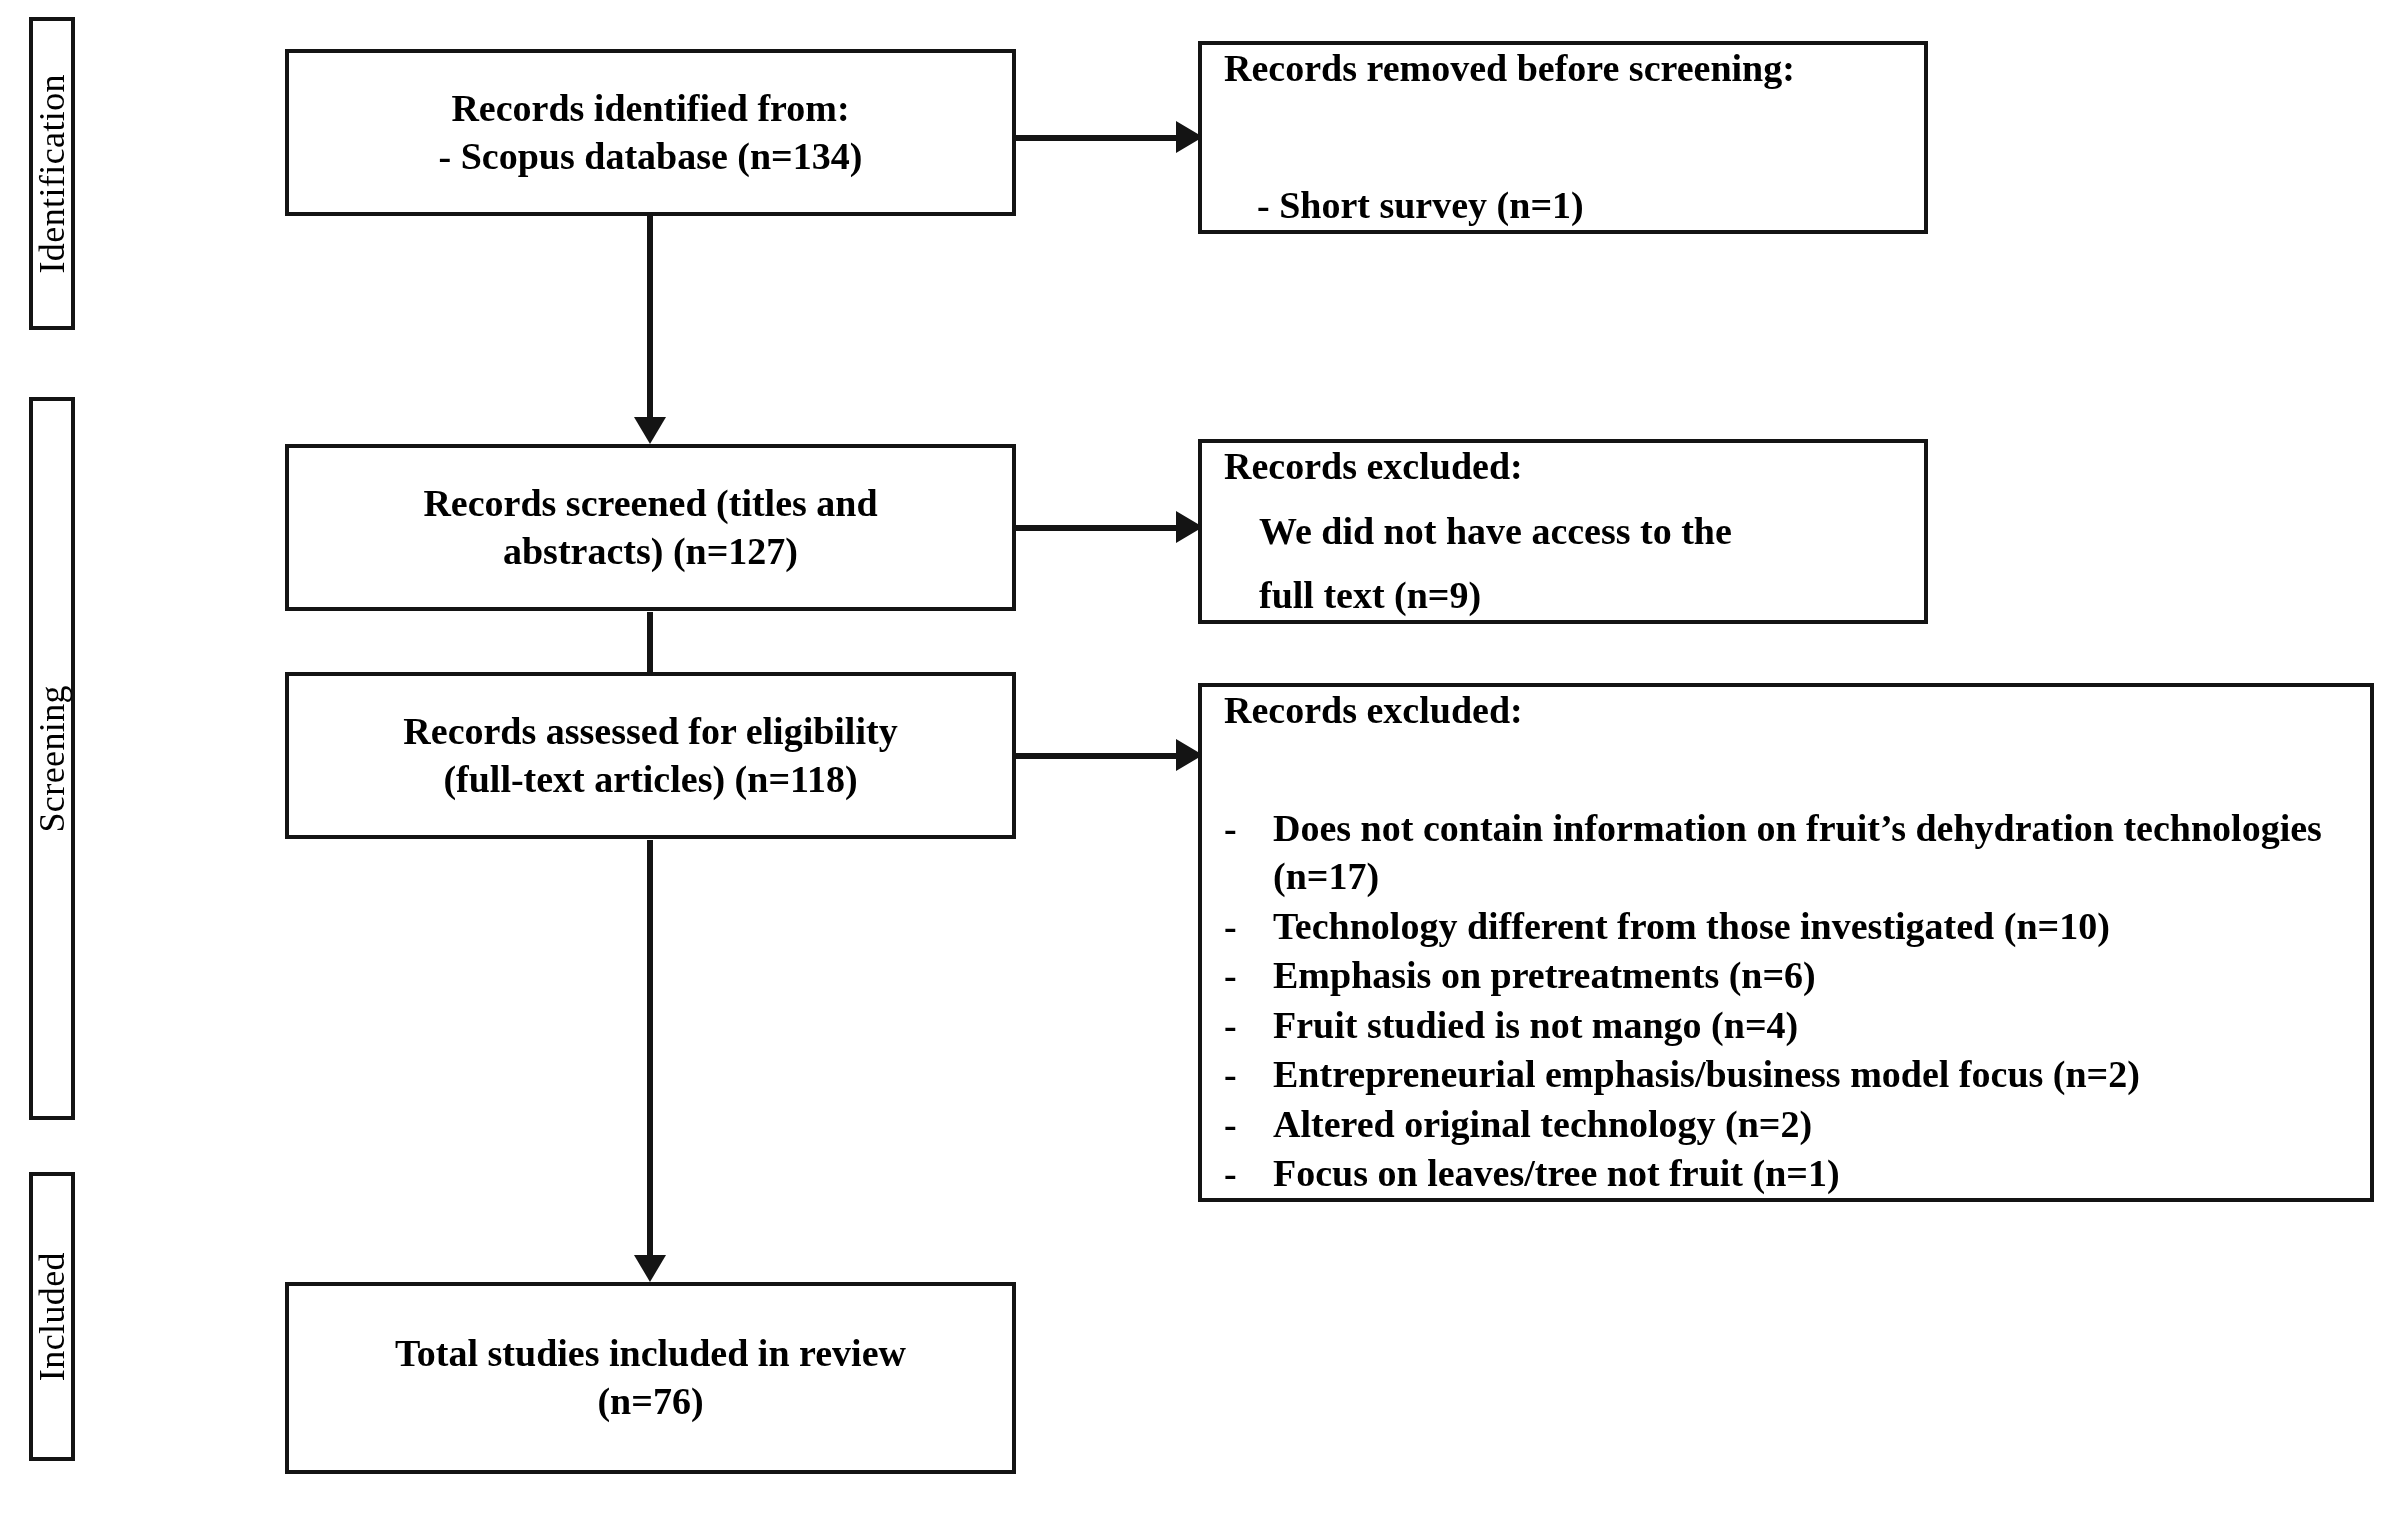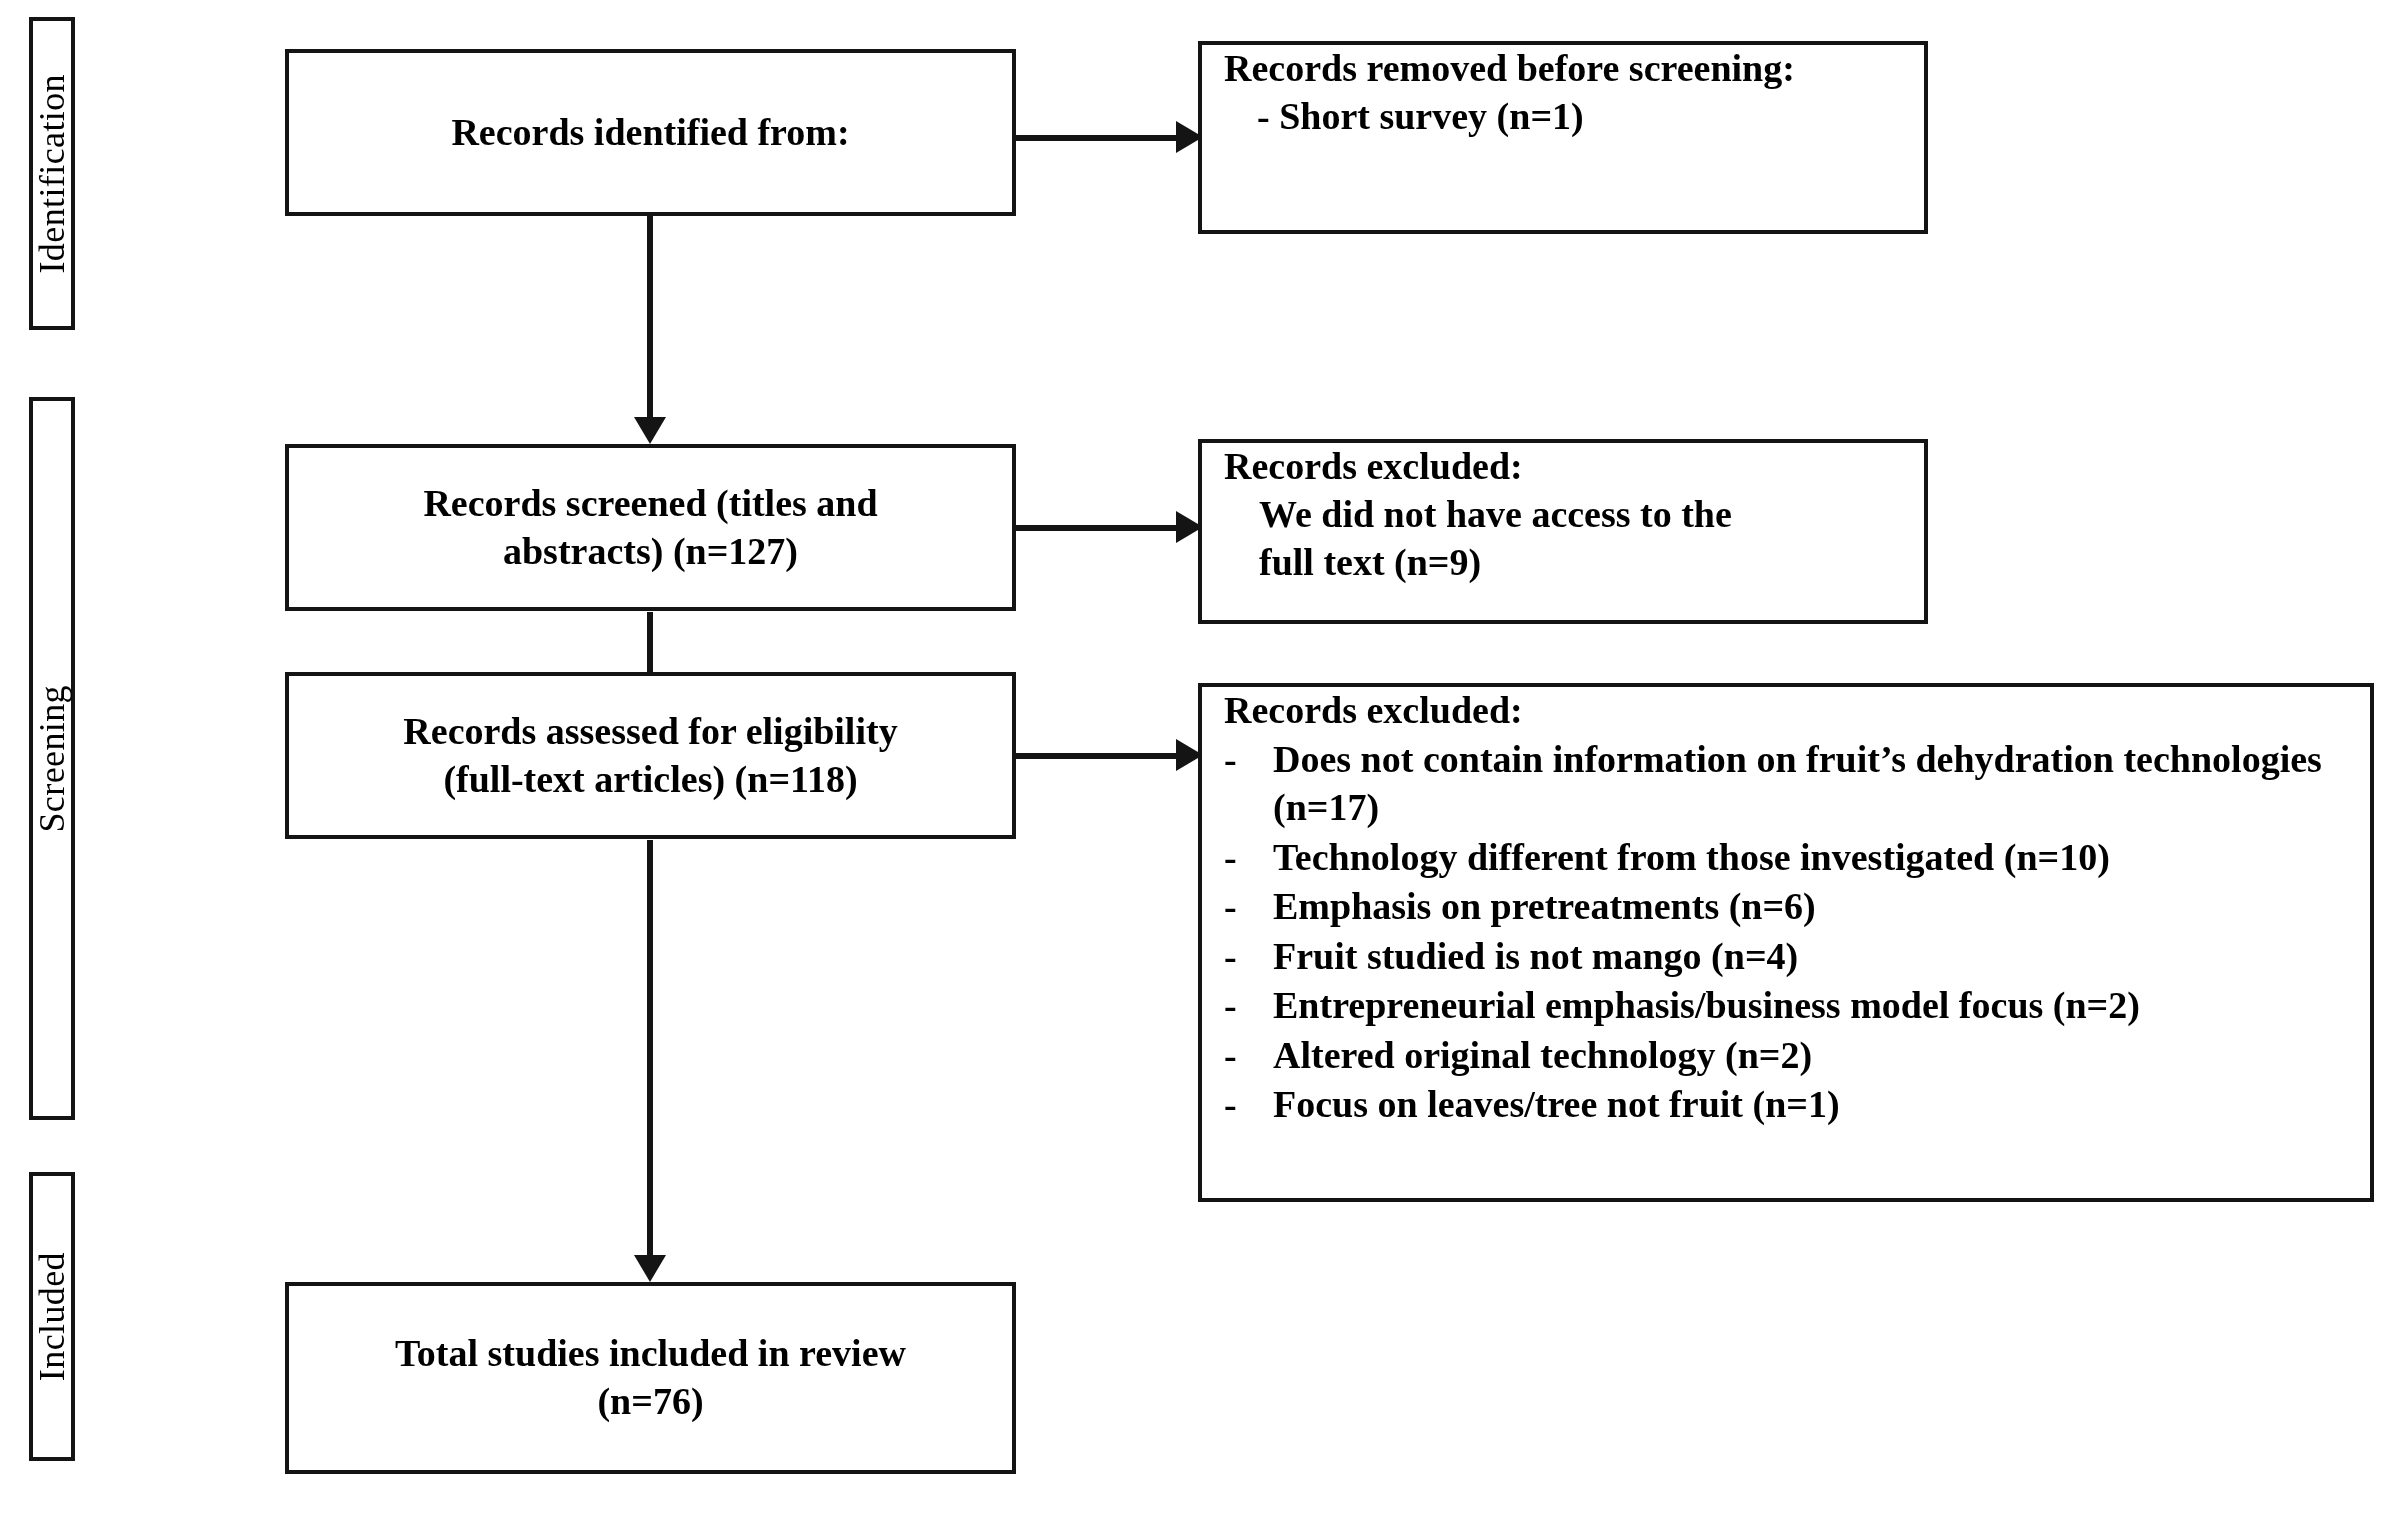--- a/index.html
+++ b/index.html
@@ -45,21 +45,21 @@
   .flow-box.center{
     display:flex;
     flex-direction:column;
     align-items:center;
     justify-content:center;
     text-align:center;
   }
   .flow-box.left{
     display:flex;
     flex-direction:column;
-    justify-content:flex-start;
+    justify-content:space-between;
     text-align:left;
   }
   .line{
     font-size:38px;
     line-height:1.26;
     white-space:nowrap;
   }
   .pad-l{padding-left:22px;}
   .indent-1{padding-left:55px;}
   .indent-2{padding-left:57px;}
@@ -121,20 +121,21 @@
   <div class="phase-box" style="left:29px;top:397px;width:46px;height:723px;">
     <span class="phase-label">Screening</span>
   </div>
 
   <div class="phase-box" style="left:29px;top:1172px;width:46px;height:289px;">
     <span class="phase-label">Included</span>
   </div>
 
   <div class="flow-box center" style="left:285px;top:49px;width:731px;height:167px;">
     <div class="line">Records identified from:</div>
+    <div class="line">- Scopus database (n=134)</div>
   </div>
 
   <div class="conn-h" style="left:1016px;top:135px;width:165px;"></div>
   <div class="arrow-right" style="left:1176px;top:121px;"></div>
 
   <div class="flow-box left" style="left:1198px;top:41px;width:730px;height:193px;">
     <div class="line pad-l">Records removed before screening:</div>
     <div class="line indent-1">- Short survey (n=1)</div>
   </div>
 

